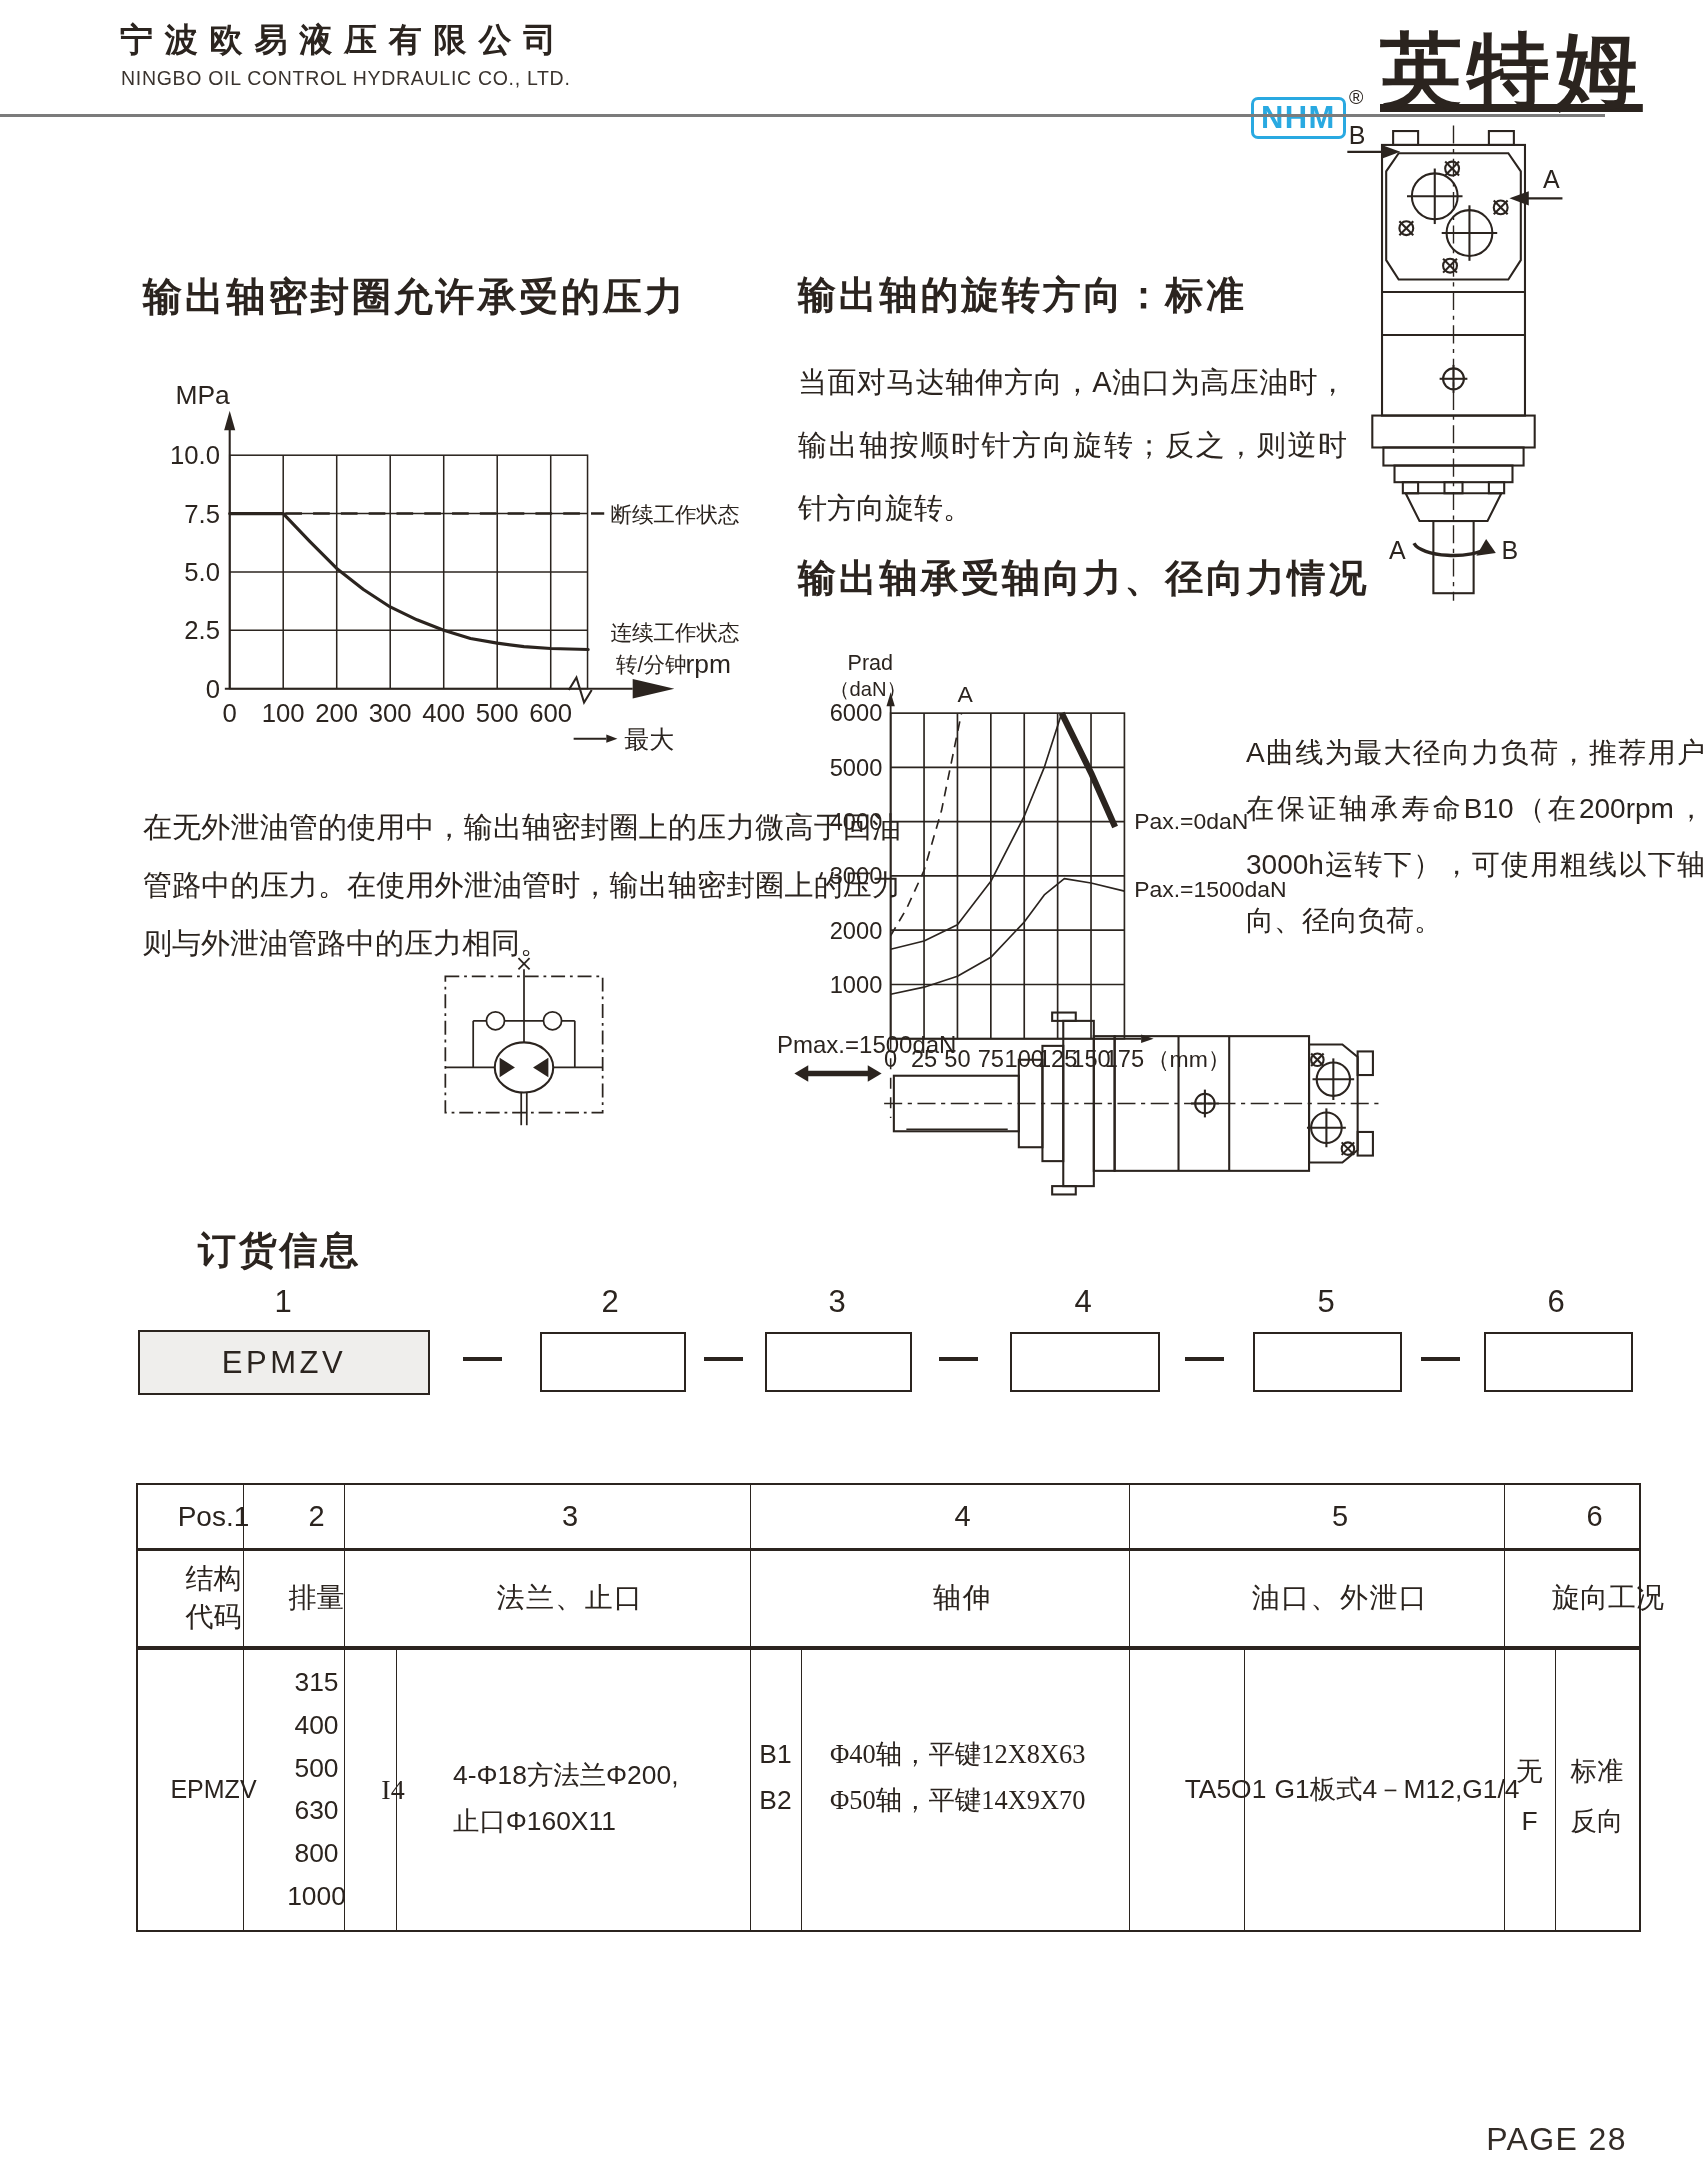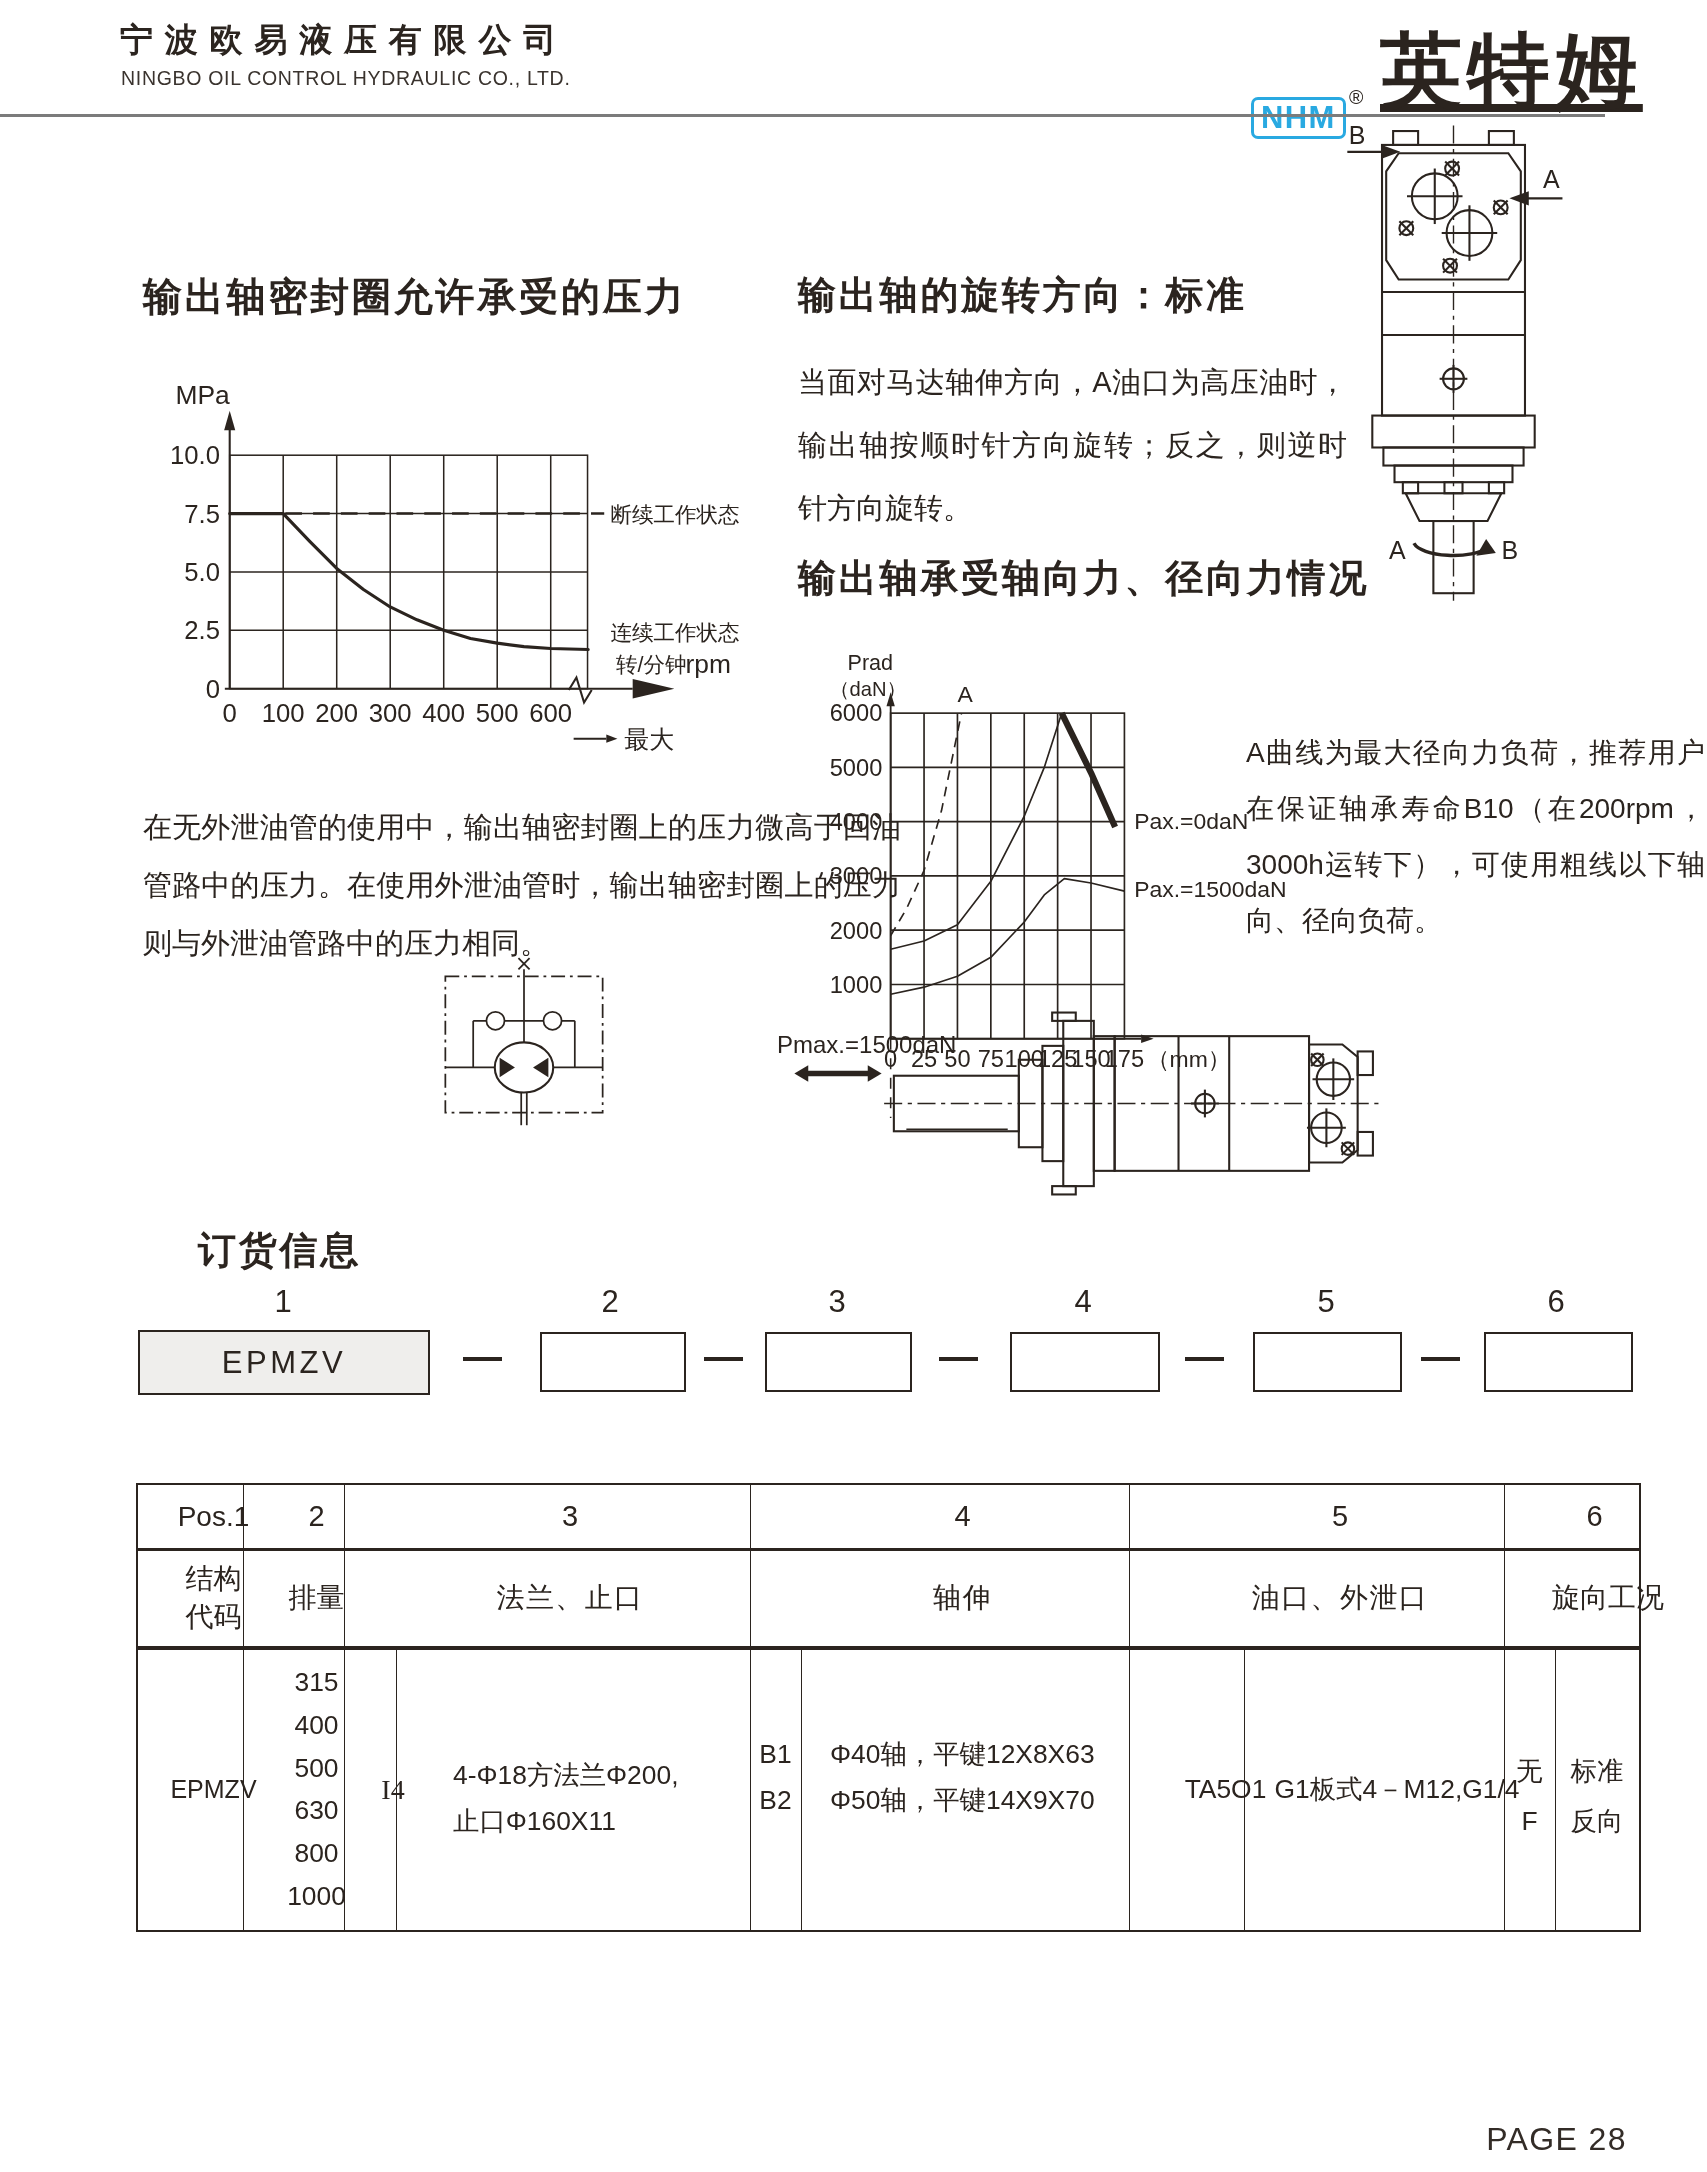--- a/index.html
+++ b/index.html
@@ -344,21 +344,21 @@
       </div>
     </div>
 
     <div class="abs" style="left:612px;top:164px;width:51px;height:281px;font-size:26.4px;text-align:center;">
       <div class="abs" style="left:0;top:82px;width:51px;line-height:46px;">
         <div>B1</div>
         <div>B2</div>
       </div>
     </div>
 
-    <div class="abs" style="left:663px;top:164px;width:328px;height:281px;">
+    <div class="abs" style="left:663px;top:164px;width:328px;height:281px;font-family:Liberation Serif, serif;">
       <div class="abs" style="left:29px;top:82px;font-size:26.4px;line-height:46px;white-space:nowrap;">
         <div>Φ40轴，平键12X8X63</div>
         <div>Φ50轴，平键14X9X70</div>
       </div>
     </div>
 
     <div class="cell" style="left:991px;top:164px;width:115px;height:281px;font-size:26.4px;padding-left:16px;">TA5O1</div>
 
     <div class="cell" style="left:1106px;top:164px;width:260px;height:281px;font-size:26.4px;white-space:nowrap;">G1板式4－M12,G1/4</div>
 

